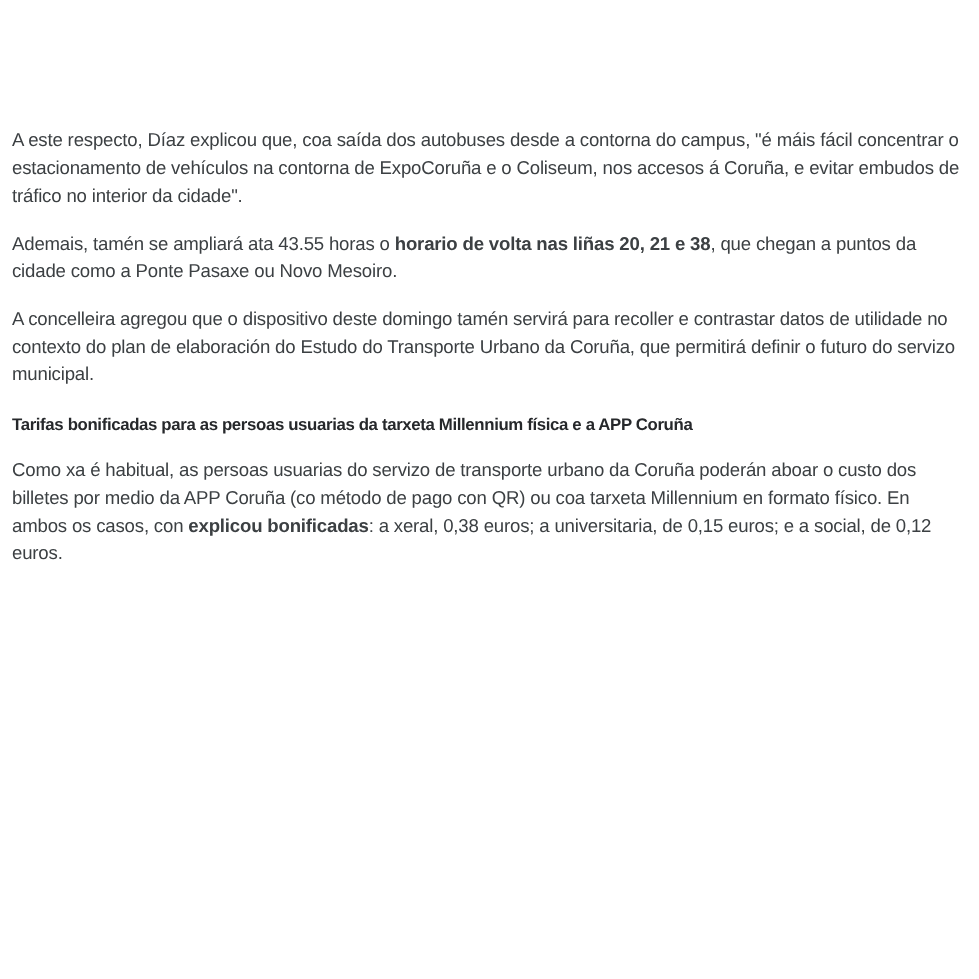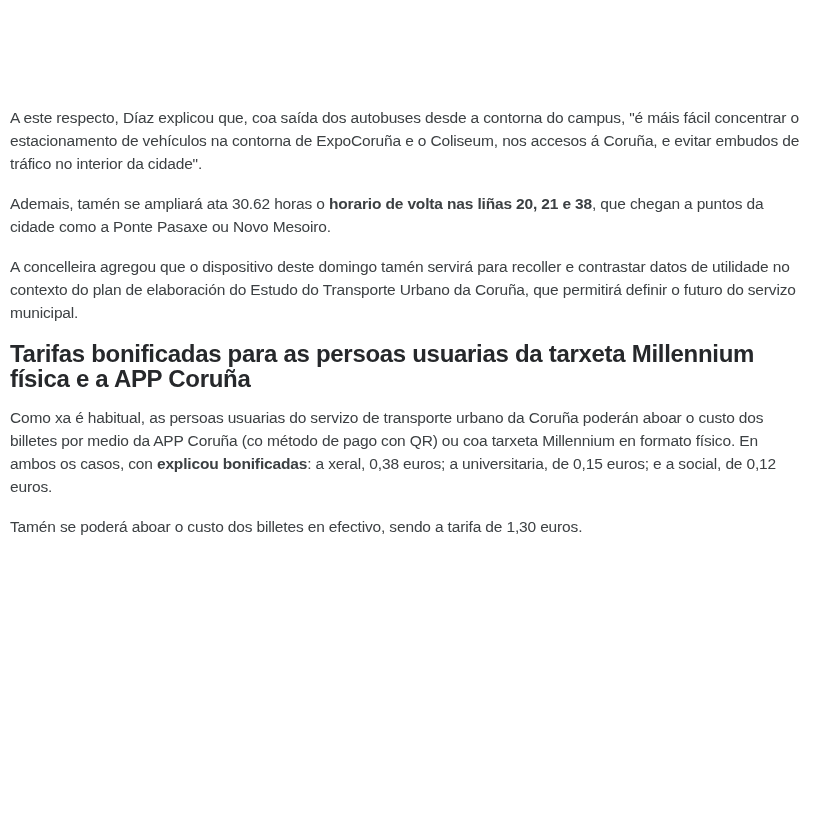--- a/index.html
+++ b/index.html
@@ -24,37 +24,36 @@
     line-height: 23px;
     letter-spacing: -0.15px;
     color: #3c4043;
   }
   .article p strong {
     font-weight: 700;
     color: #3c4043;
   }
   .article h2 {
     margin: 16px 0 15px 0;
-    font-size: 24px;
+    font-size: 14px;
     line-height: 25px;
     letter-spacing: -0.3px;
     font-weight: 700;
     color: #26282b;
   }
 </style>
 </head>
 <body>
 
 <main class="article">
 
   <p><span>A este respecto, Díaz explicou que, coa saída dos autobuses desde a contorna do campus, "é máis fácil concentrar o estacionamento de vehículos na contorna de ExpoCoruña e o Coliseum, nos accesos á Coruña, e evitar embudos de tráfico no interior da cidade".</span></p>
 
-  <p><span>Ademais, tamén se ampliará ata 30.62 horas o </span><strong>horario de volta nas liñas 20, 21 e 38</strong><span>, que chegan a puntos da cidade como a Ponte Pasaxe ou Novo Mesoiro.</span></p>
+  <p><span>Ademais, tamén se ampliará ata 43.55 horas o </span><strong>horario de volta nas liñas 20, 21 e 38</strong><span>, que chegan a puntos da cidade como a Ponte Pasaxe ou Novo Mesoiro.</span></p>
 
   <p><span>A concelleira agregou que o dispositivo deste domingo tamén servirá para recoller e contrastar datos de utilidade no contexto do plan de elaboración do Estudo do Transporte Urbano da Coruña, que permitirá definir o futuro do servizo municipal.</span></p>
 
   <h2>Tarifas bonificadas para as persoas usuarias da tarxeta Millennium física e a APP Coruña</h2>
 
   <p><span>Como xa é habitual, as persoas usuarias do servizo de transporte urbano da Coruña poderán aboar o custo dos billetes por medio da APP Coruña (co método de pago con QR) ou coa tarxeta Millennium en formato físico. En ambos os casos, con </span><strong>explicou bonificadas</strong><span>: a xeral, 0,38 euros; a universitaria, de 0,15 euros; e a social, de 0,12 euros.</span></p>
 
-  <p><span>Tamén se poderá aboar o custo dos billetes en efectivo, sendo a tarifa de 1,30 euros.</span></p>
 
 </main>
 
 </body></html>

